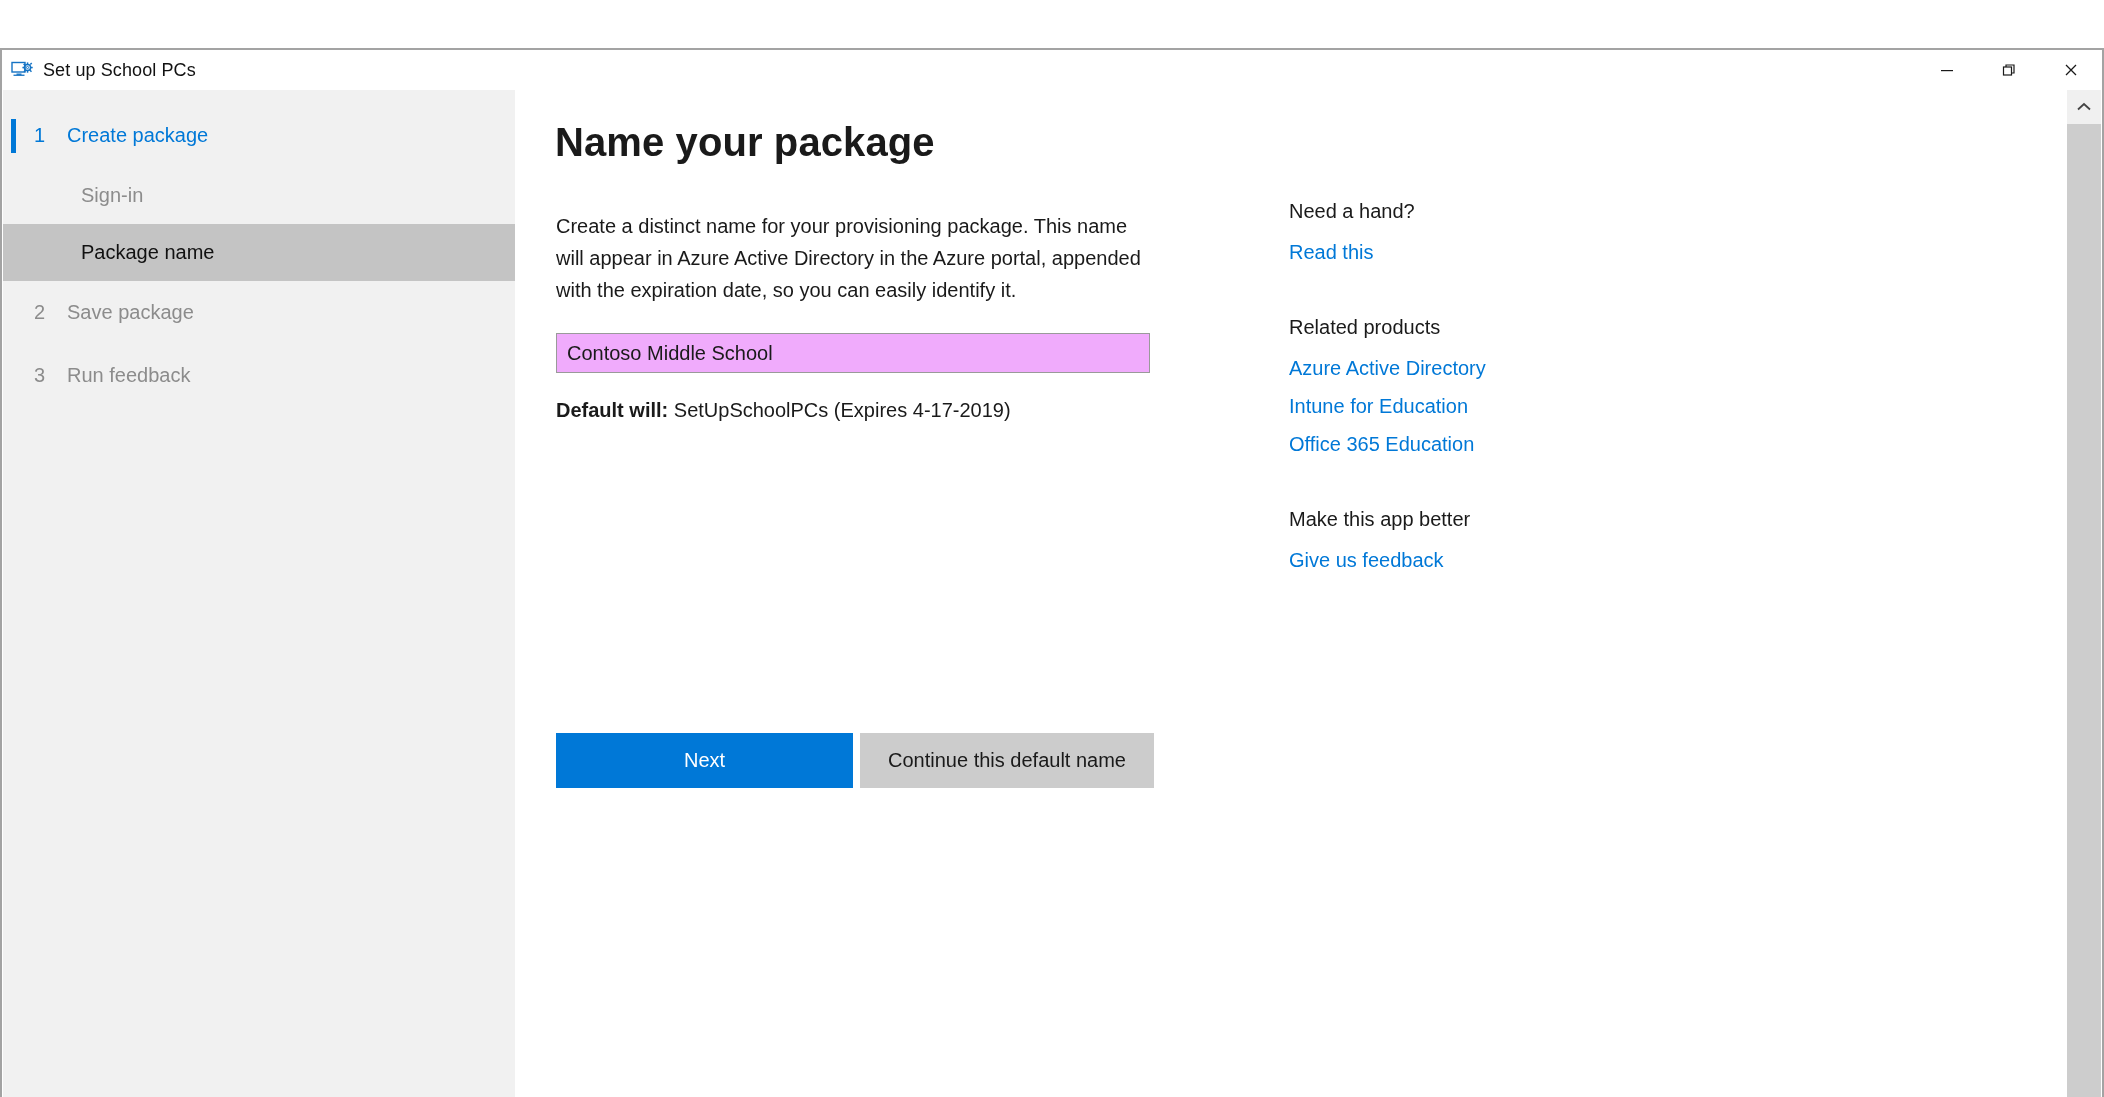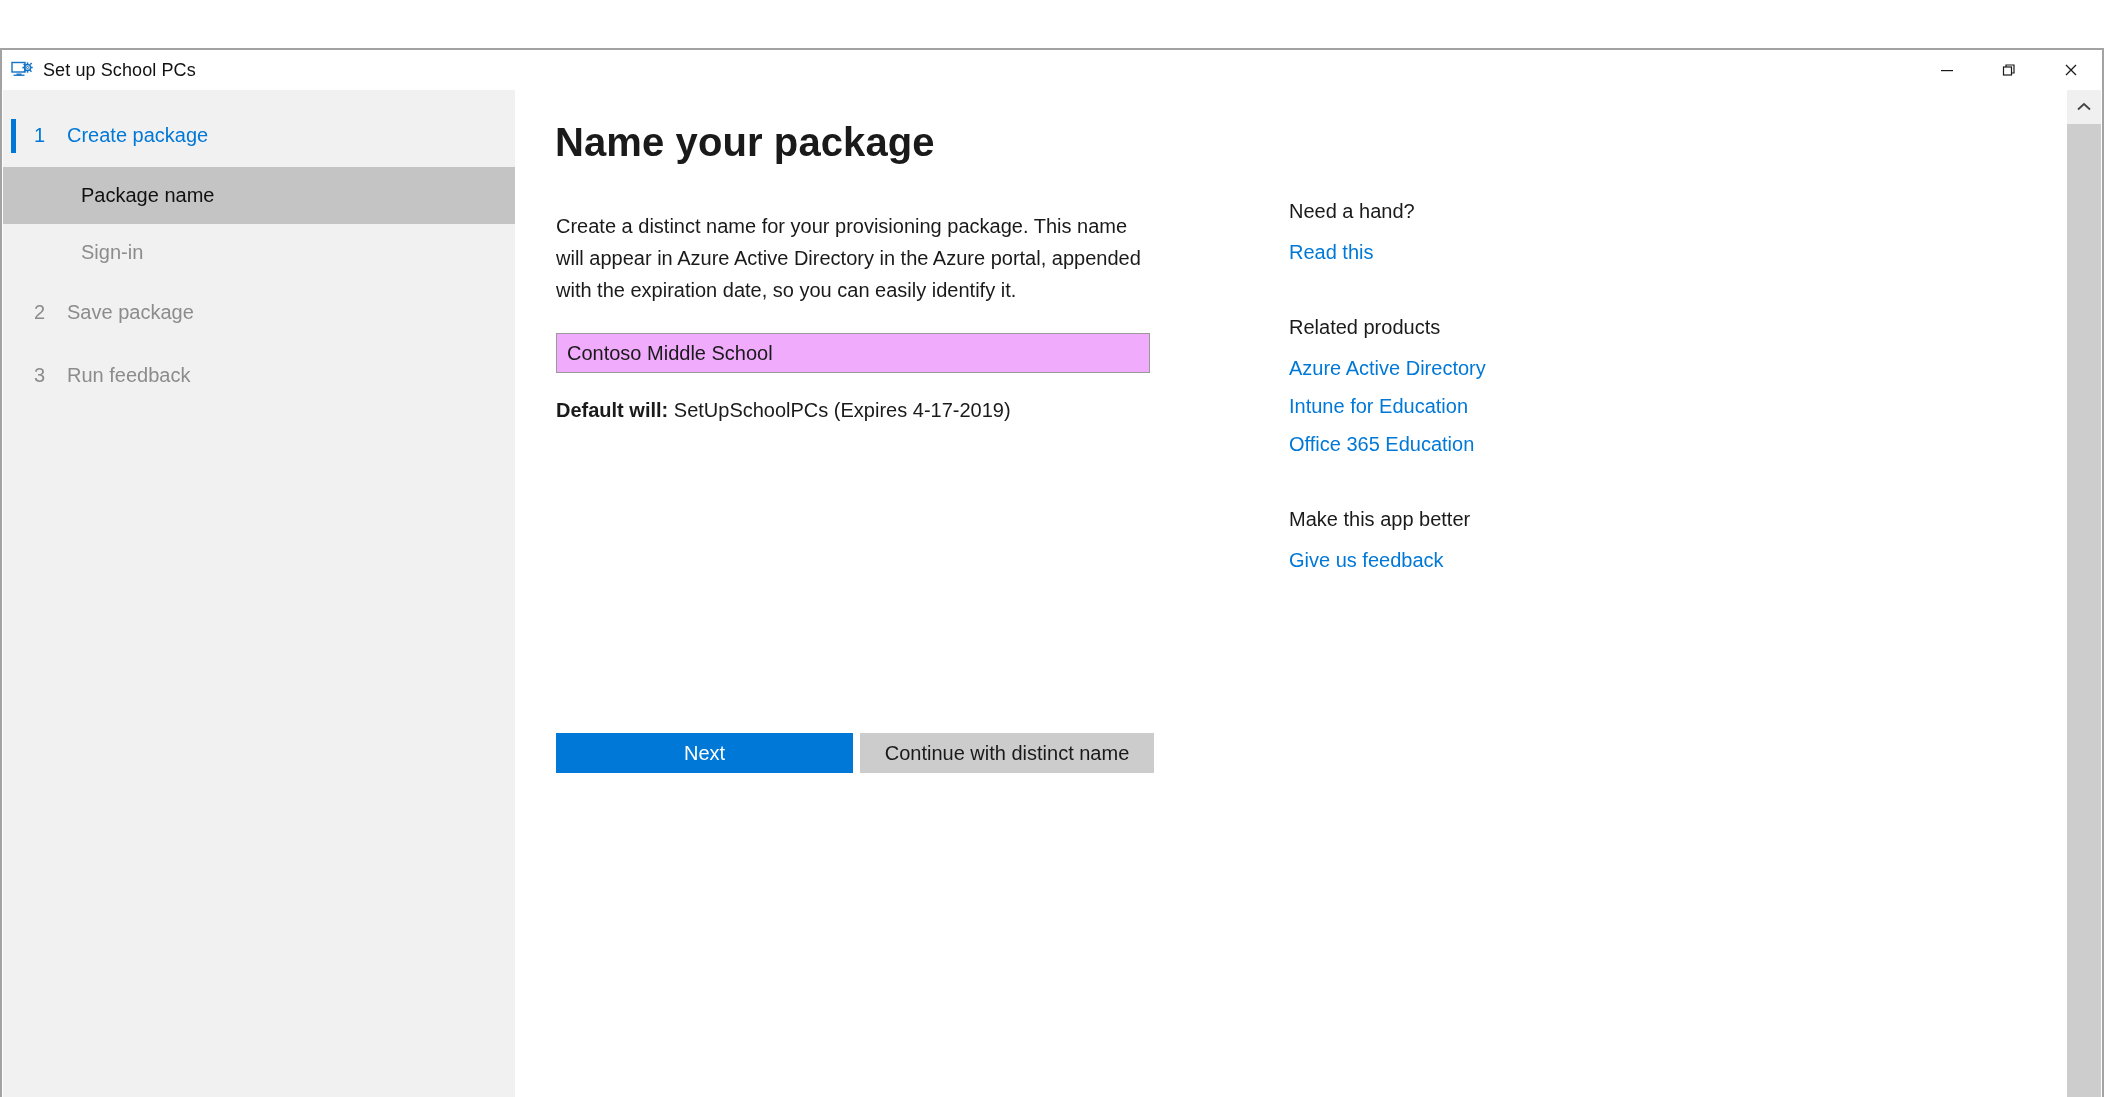--- a/index.html
+++ b/index.html
@@ -185,21 +185,21 @@
   }
   .default-name .label { font-weight: bold; }
 
   .actions {
     position: absolute;
     left: 41px;
     top: 643px;
     display: flex;
   }
   .btn {
-    height: 40px;
+    height: 55px;
     font-family: "Liberation Sans", sans-serif;
     font-size: 20px;
     border: none;
     padding: 8px;
     cursor: default;
     display: flex;
     align-items: center;
     justify-content: center;
   }
   .btn-primary {
@@ -323,25 +323,25 @@
     </div>
   </div>
 
   <nav class="sidebar">
     <div class="step1-block">
       <div class="nav-step">
         <span class="accent"></span>
         <span class="nav-num">1</span>
         <span class="nav-label">Create package</span>
       </div>
+      <div class="nav-sub disabled">
+        <span>Sign-in</span>
+      </div>
       <div class="nav-sub selected">
         <span>Package name</span>
-      </div>
-      <div class="nav-sub disabled">
-        <span>Sign-in</span>
       </div>
     </div>
 
     <div class="nav-step inactive">
       <span class="nav-num">2</span>
       <span class="nav-label">Save package</span>
     </div>
 
     <div class="nav-step inactive">
       <span class="nav-num">3</span>
@@ -354,21 +354,21 @@
     <p class="page-desc">Create a distinct name for your provisioning package. This name will appear in Azure Active Directory in the Azure portal, appended with the expiration date, so you can easily identify it.</p>
 
     <input class="name-input" type="text" value="Contoso Middle School" style="">
 
     <div class="default-name">
       <span class="label">Default will:</span><span class="value"> SetUpSchoolPCs (Expires 4-17-2019)</span>
     </div>
 
     <div class="actions">
       <button class="btn btn-primary">Next</button>
-      <button class="btn btn-secondary">Continue with distinct name</button>
+      <button class="btn btn-secondary">Continue this default name</button>
     </div>
 
     <aside class="help-panel">
       <div class="help-group">
         <h2 class="help-heading">Need a hand?</h2>
         <a class="help-link" href="#">Read this</a>
       </div>
 
       <div class="help-group">
         <h2 class="help-heading">Related products</h2>

